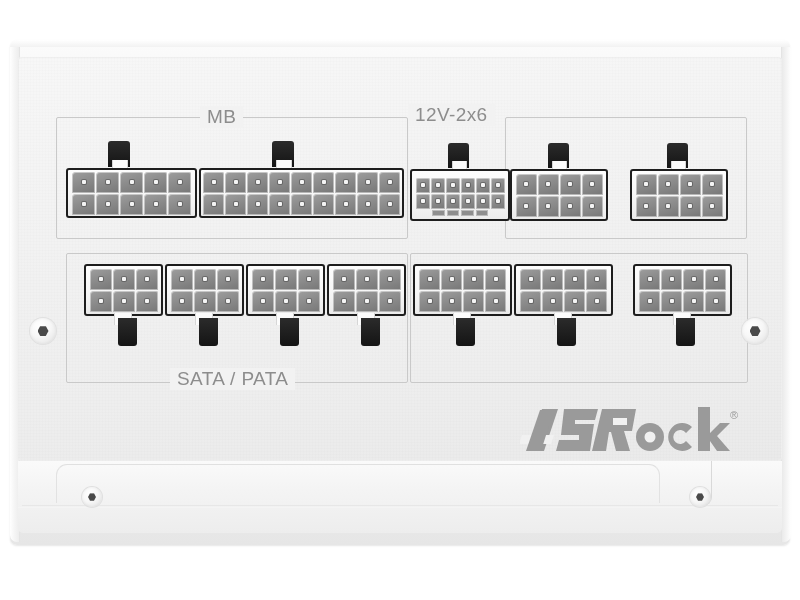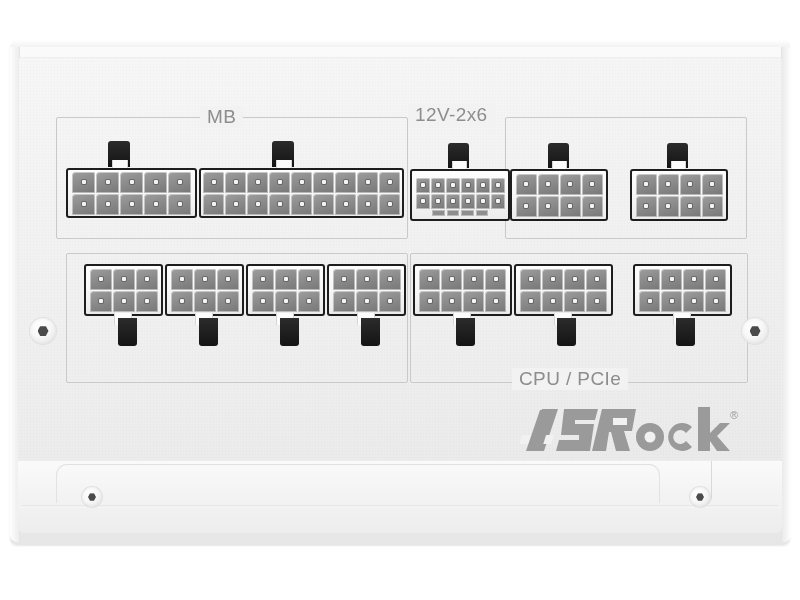--- a/index.html
+++ b/index.html
@@ -168,23 +168,23 @@
     <div class="hline2"></div>
   </div>
 
   <div class="group-frame" style="left:56px;top:117px;width:350px;height:120px;"></div>
   <div class="group-label" style="left:200px;top:106px;">MB</div>
 
   <div class="group-frame" style="left:505px;top:117px;width:240px;height:120px;"></div>
   <div class="group-label" style="left:408px;top:104px;">12V-2x6</div>
 
   <div class="group-frame" style="left:66px;top:253px;width:340px;height:128px;"></div>
+  <div class="group-label" style="left:170px;top:368px;">SATA / PATA</div>
 
   <div class="group-frame" style="left:410px;top:253px;width:336px;height:128px;"></div>
-  <div class="group-label" style="left:512px;top:368px;">CPU / PCIe</div>
 
   <div class="latch latch-up" style="left:108px;top:141px;width:22px;height:26px;"></div>
   <div class="latch-neck" style="left:112px;top:160px;width:14px;height:12px;"></div>
 
   <div class="conn" style="left:66px;top:168px;width:131px;height:50px;">
     <div class="pin-grid" style="grid-template-columns:repeat(5,23px);grid-template-rows:repeat(2,21px);">
       <div class="pin chamfer"></div>
       <div class="pin chamfer"></div>
       <div class="pin chamfer"></div>
       <div class="pin chamfer"></div>

